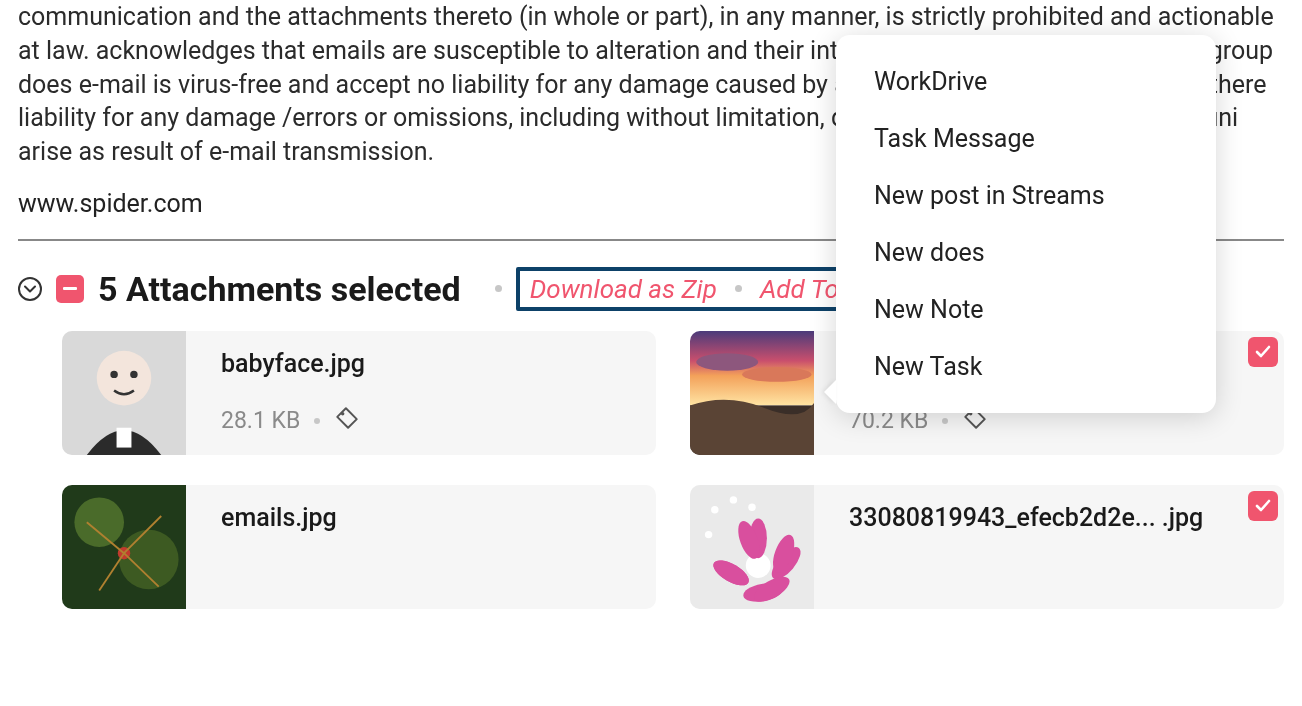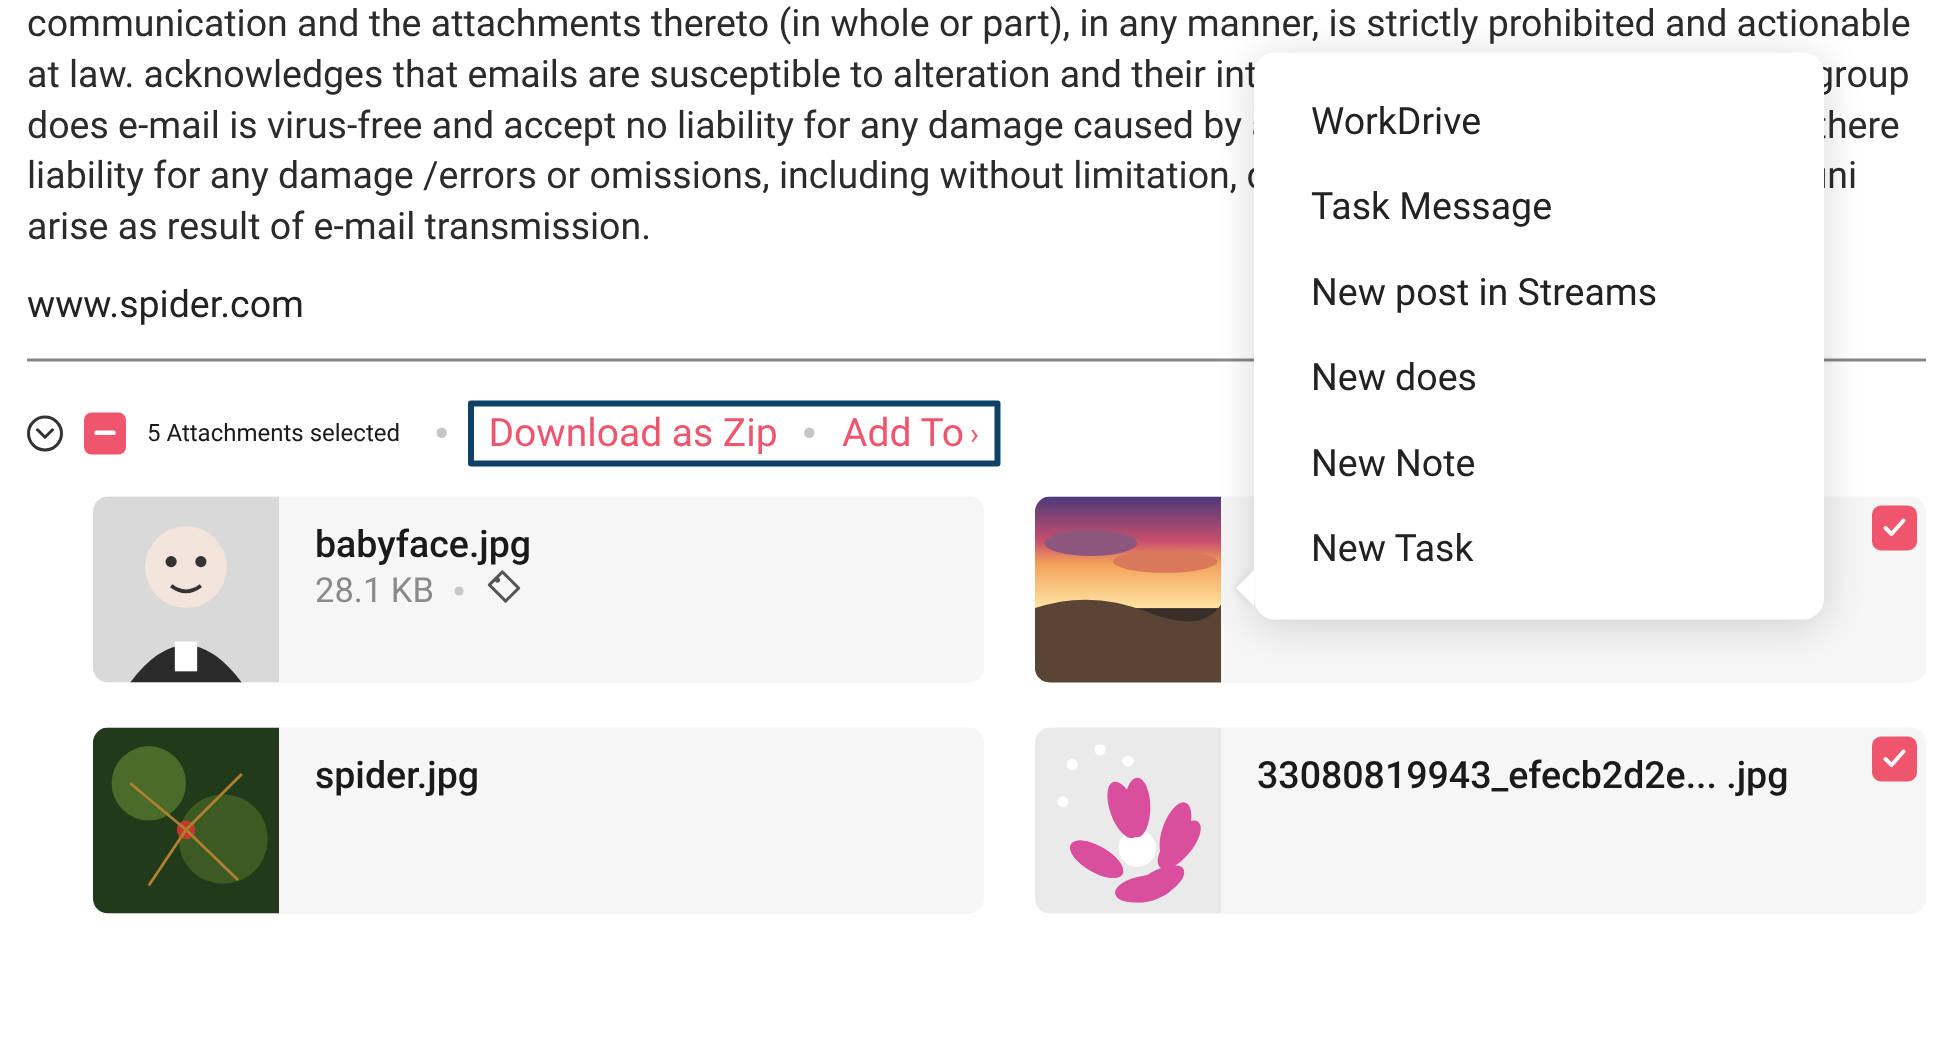--- a/index.html
+++ b/index.html
@@ -42,32 +42,33 @@
   .select-indicator {
     width: 28px; height: 28px;
     background: #f0556e;
     border-radius: 5px;
     display: flex; align-items: center; justify-content: center;
   }
   .select-indicator .minus {
     width: 14px; height: 3px; background: #fff; border-radius: 1px;
   }
   .attachments-count {
-    font-size: 16px;
-    font-weight: 400;
+    font-size: 34px;
+    font-weight: 700;
     color: #1a1a1a;
-    margin-right: 10px;
+    margin-right: 20px;
   }
   .action-group {
     display: flex;
     align-items: center;
     gap: 18px;
     border: 4px solid #0d4168;
     border-radius: 2px;
     padding: 3px 10px;
+    font-style: italic;
   }
   .dot-sep {
     width: 7px; height: 7px;
     background: #c7c7c7;
     border-radius: 50%;
   }
   .action-link {
     font-size: 26px;
     color: #f0556e;
     cursor: pointer;
@@ -118,23 +119,25 @@
     position: relative;
     height: 124px;
   }
   .thumb {
     width: 124px; height: 124px;
     border-radius: 10px 0 0 10px;
     flex-shrink: 0;
   }
   .thumb svg { width:100%; height:100%; border-radius: 10px 0 0 10px; display:block; }
   .attach-info {
-    padding: 18px 24px;
+    padding: 18px 35px;
     display: flex;
     flex-direction: column;
+    gap: 10px;
+    justify-content: space-between;
   }
   .attach-name {
     font-size: 25px;
     font-weight: 500;
     color: #1a1a1a;
     white-space: nowrap;
     overflow: hidden;
     text-overflow: ellipsis;
     max-width: 400px;
   }
@@ -263,21 +266,21 @@
         <circle cx="30" cy="30" r="20" fill="#4a6b2a"></circle>
         <circle cx="70" cy="60" r="24" fill="#3d5a22"></circle>
         <circle cx="50" cy="55" r="5" fill="#c23a2e"></circle>
         <line x1="50" y1="55" x2="20" y2="30" stroke="#b08030" stroke-width="1.5"></line>
         <line x1="50" y1="55" x2="80" y2="25" stroke="#b08030" stroke-width="1.5"></line>
         <line x1="50" y1="55" x2="30" y2="85" stroke="#b08030" stroke-width="1.5"></line>
         <line x1="50" y1="55" x2="78" y2="82" stroke="#b08030" stroke-width="1.5"></line>
       </svg>
     </div>
     <div class="attach-info">
-      <div class="attach-name">spider.jpg</div>
+      <div class="attach-name">emails.jpg</div>
     </div>
   </div>
 
   <div class="attachment-card">
     <div class="thumb">
       <svg viewBox="0 0 100 100" preserveAspectRatio="xMidYMid slice">
         <rect width="100" height="100" fill="#eaeaea"></rect>
         <g transform="translate(55,65)">
           <circle r="10" fill="#fff"></circle>
           <g fill="#d94f9e">

